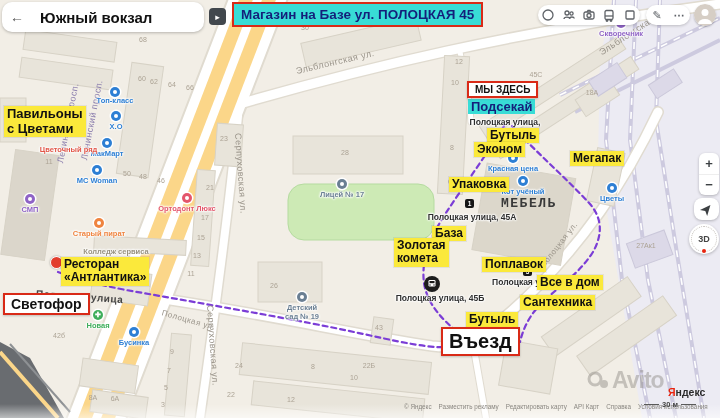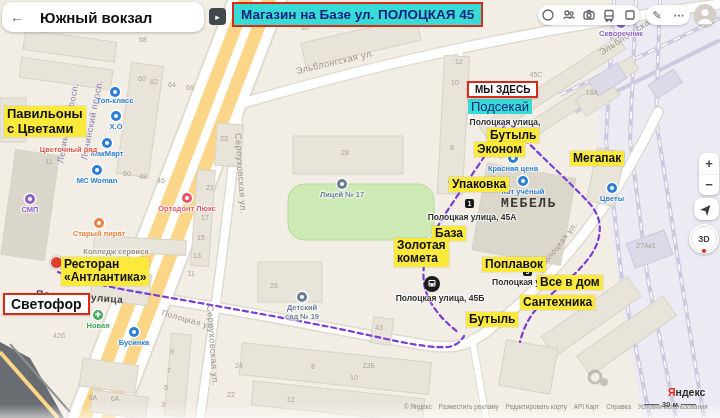--- a/index.html
+++ b/index.html
@@ -9,21 +9,21 @@
   #label-layer{position:absolute;left:0;top:0;width:720px;height:418px;}
 
   
   .ylabel{position:absolute;background:var(--label-yellow,#fbe93b);color:#111;
           font-weight:bold;line-height:1.12;padding:1px 3px;white-space:nowrap;
           box-shadow:0 0 0 1px rgba(0,0,0,.06);z-index:30;}
   .redbox{position:absolute;background:#fff;border:2px solid var(--accent-red,#d92a17);
           color:#111;font-weight:bold;white-space:nowrap;padding:1px 6px;z-index:40;
           box-shadow:0 1px 2px rgba(0,0,0,.2);}
   .cyanlabel{position:absolute;background:var(--label-cyan,#38dcd6);color:var(--navy-text,#141f7a);
-          font-weight:normal;padding:0 3px;white-space:nowrap;z-index:35;}
+          font-weight:bold;padding:0 3px;white-space:nowrap;z-index:35;}
   .street{position:absolute;white-space:nowrap;transform-origin:0 50%;z-index:6;letter-spacing:.5px;}
   .addr{position:absolute;transform:translateX(-50%);color:#2e2e2e;font-size:8.5px;font-weight:bold;
         text-align:center;line-height:1.2;white-space:nowrap;z-index:8;
         text-shadow:0 1px 2px #fff,0 -1px 2px #fff,1px 0 2px #fff,-1px 0 2px #fff;}
   .bnum{position:absolute;transform:translate(-50%,-50%);font-size:7px;color:#aca395;z-index:5;white-space:nowrap;}
   .poi-ic{position:absolute;width:10px;height:10px;border-radius:50%;transform:translateX(-50%);
           box-shadow:0 0 0 1.5px #fff;z-index:10;}
   .poi-ic::after{content:"";position:absolute;left:3px;top:3px;width:4px;height:4px;background:#fff;border-radius:50%;}
   .poi-ic.glyph{color:#fff;font-size:7px;line-height:10px;text-align:center;font-weight:bold;}
   .poi-ic.glyph::after{display:none;}
@@ -393,20 +393,21 @@
       <div class="ylabel" style="left: 466px; top: 312px; font-size: 12px;">
         <div>Бутыль</div>
       </div>
       <div class="ylabel" style="left: 61px; top: 257px; font-size: 12px;">
         <div>Ресторан</div>
         <div>«Антлантика»</div>
       </div>
       <div class="cyanlabel" style="left: 468px; top: 99px; font-size: 13px;">Подсекай</div>
       <div class="redbox" style="left: 467px; top: 81px; font-size: 10px;">МЫ ЗДЕСЬ</div>
       <div class="redbox" style="left: 3px; top: 293px; font-size: 14px;">Светофор</div>
+      <div class="redbox" style="left: 441px; top: 327px; font-size: 20px;">Въезд</div>
       <div class="" id="start-pin" style="left: 50px; top: 256px;"></div>
     </div>
 
   <div id="fade"></div>
 
   <div id="attr-links">
       <span>© Яндекс</span>
       <span>Разместить рекламу</span>
       <span>Редактировать карту</span>
       <span>API Карт</span>
@@ -417,20 +418,21 @@
     <i></i>
     <b>30 м</b>
     <i></i>
   </div>
   <div class="ya-logo"><span class="ya">Я</span><span>ндекс</span></div>
   <div class="watermark">
     <svg width="24" height="24" viewBox="0 0 24 24">
       <circle cx="9" cy="10" r="6" fill="none" stroke="#8d8984" stroke-width="3"></circle>
       <circle cx="18" cy="15" r="4" fill="#8d8984"></circle>
     </svg>
+    <span>Avito</span>
   </div>
 
   <div class="hdr-card">
     <div class="back-btn">←</div>
     <div class="hdr-title">Южный вокзал</div>
   </div>
   <div class="expand-btn">▸</div>
   <div class="banner">Магазин на Базе ул. ПОЛОЦКАЯ 45</div>
 
   <div class="pill" style="left:538px;width:102px;height:20px;">

